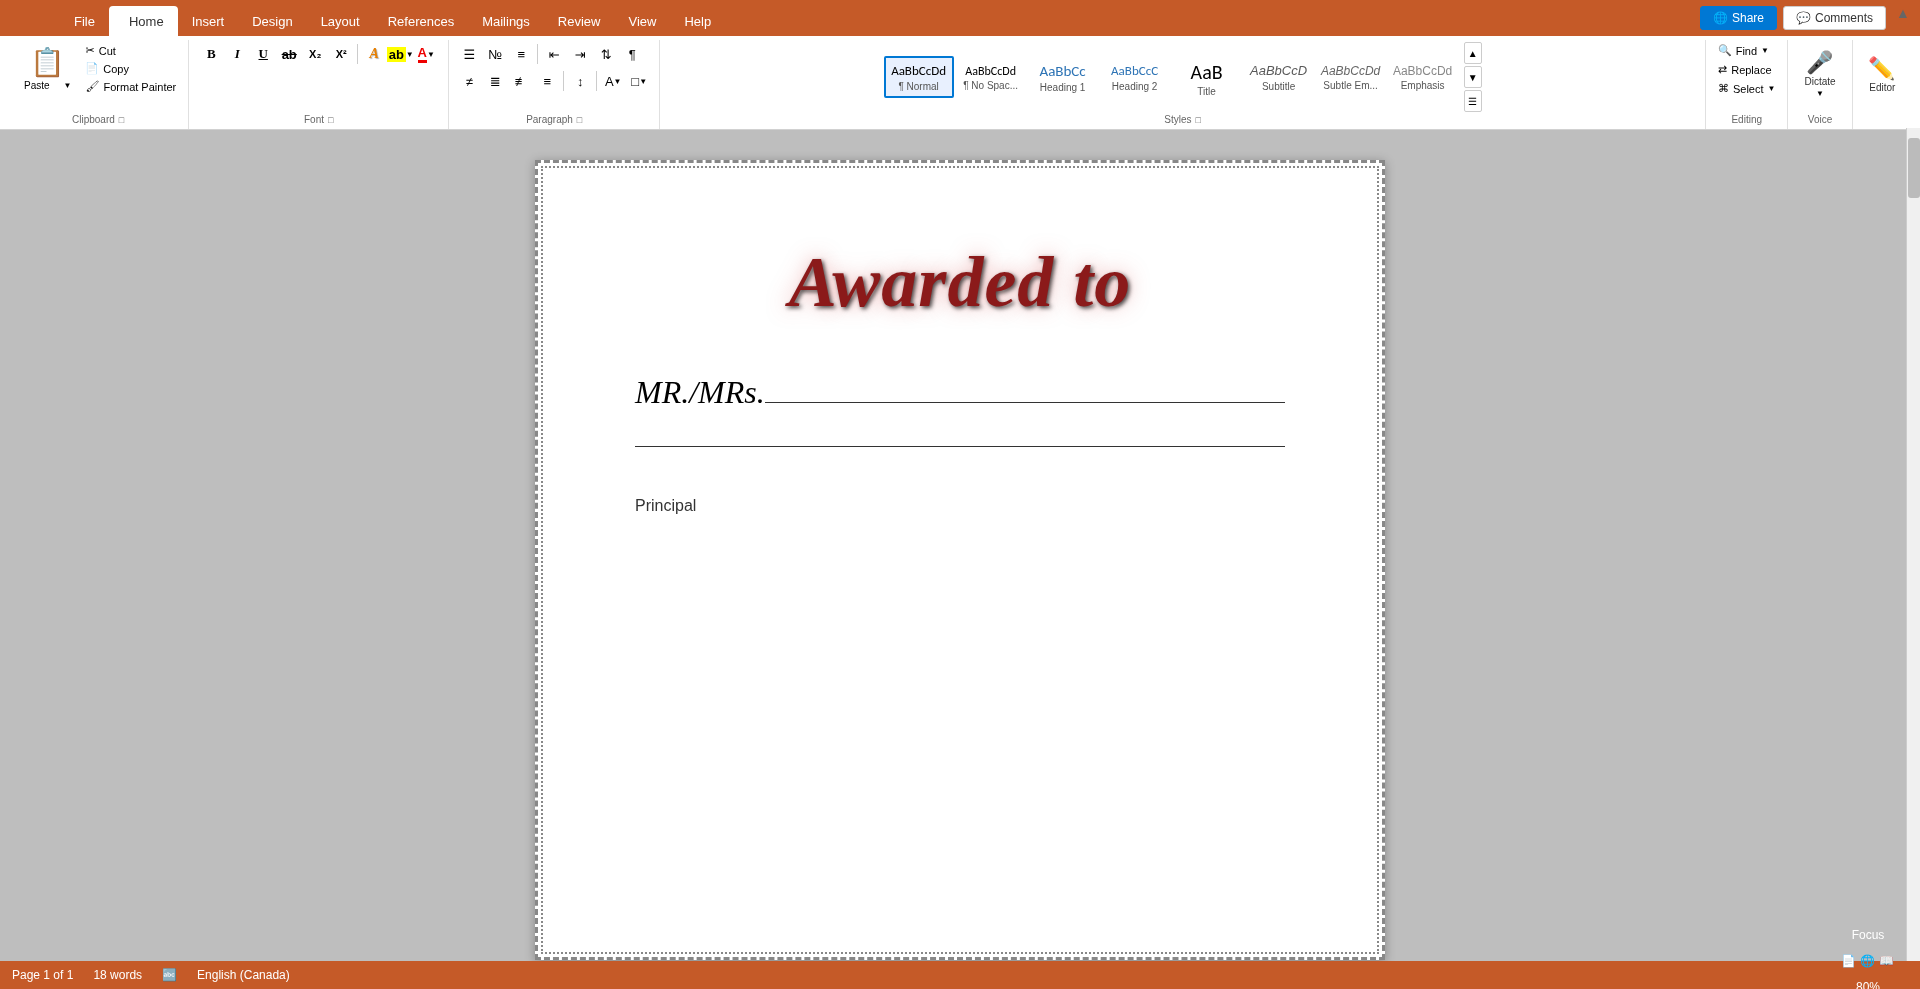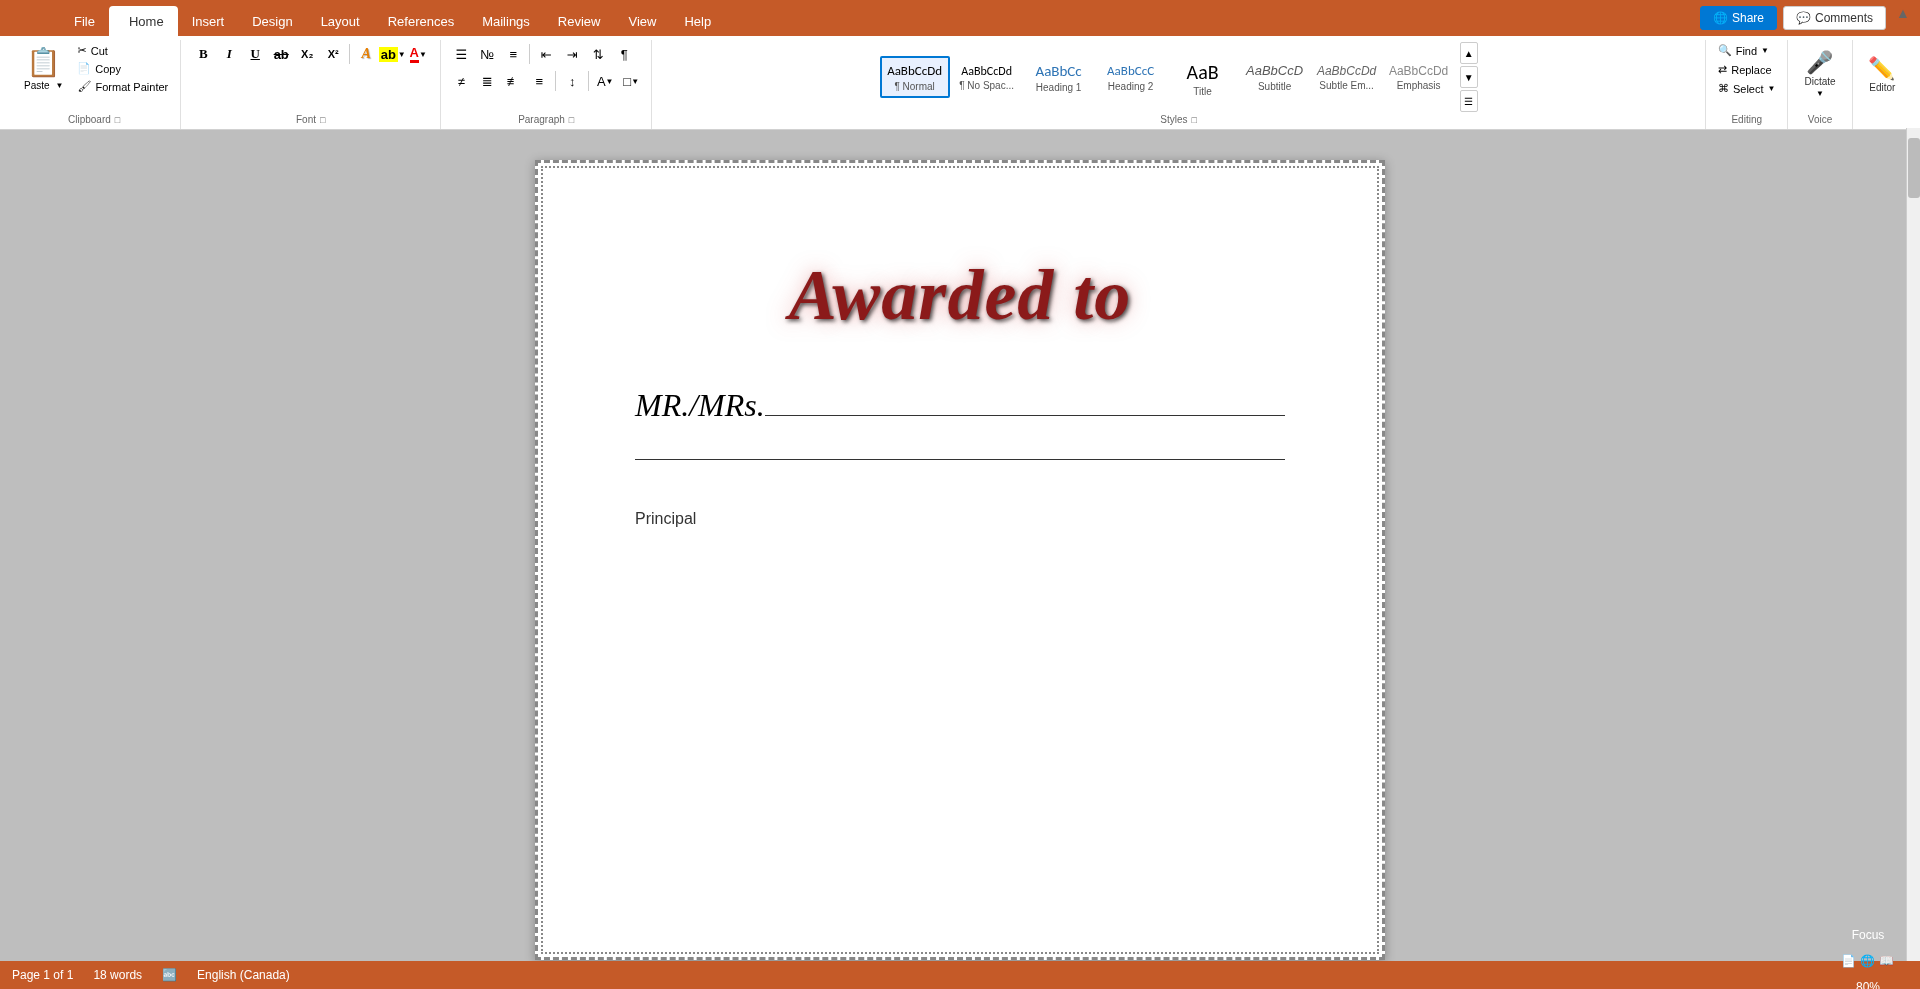--- a/index.html
+++ b/index.html
@@ -231,21 +231,21 @@
       min-height: 860px;
       position: relative;
     }
 
     .page {
       background: #fff;
       width: 850px;
       min-height: 700px;
       box-shadow: 0 2px 10px rgba(0,0,0,0.3);
       position: relative;
-      padding: 44px 50px;
+      padding: 31px 50px;
     }
 
     .certificate-content {
       position: relative;
       z-index: 1;
       padding: 30px 40px;
       height: 100%;
     }
 
     
@@ -419,21 +419,21 @@
       <div class="minimize-btn">▲</div>
     </div>
   </div>
 
   <div class="ribbon-content">
 
     <div class="ribbon-group clipboard-group">
       <div class="ribbon-group-content">
         <div class="paste-btn">
           <div style="font-size:28px;">📋</div>
-          <div style="font-size:10px; display:flex; align-items:center; gap:6px;">
+          <div style="font-size:10px; display:flex; align-items:center; gap:14px;">
             <span>Paste</span>
             <span style="font-size:8px;">▼</span>
           </div>
         </div>
         <div class="small-btns">
           <div class="small-btn">
             <span>✂</span>
             <span>Cut</span>
           </div>
           <div class="small-btn">

